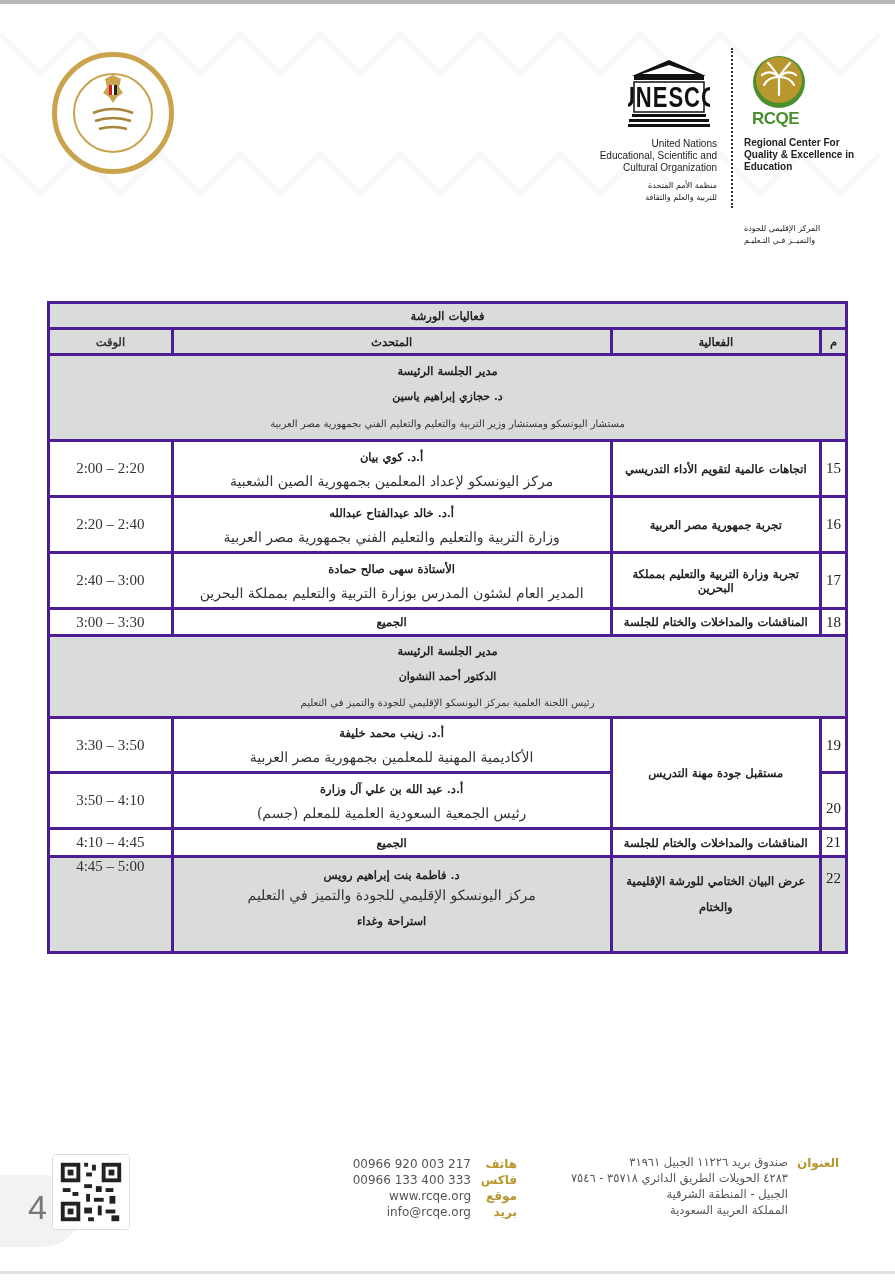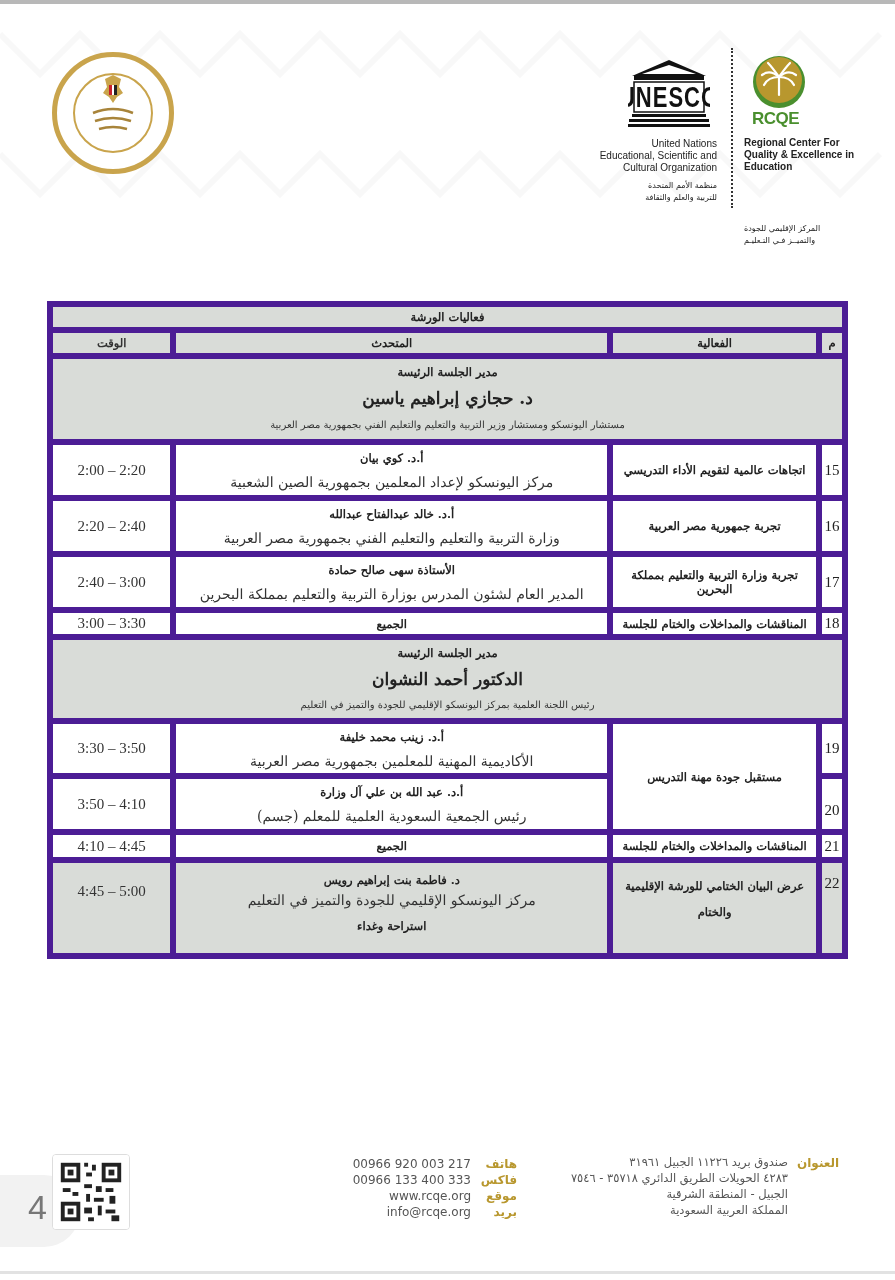--- a/index.html
+++ b/index.html
@@ -31,32 +31,32 @@
   .rcqe-name { position: absolute; left: 752px; top: 109px; font-family: "Liberation Sans", sans-serif; font-size: 17px;
     font-weight: bold; color: #4a8f2e; letter-spacing: -0.5px; }
   .rcqe-text { position: absolute; left: 744px; top: 137px; font-family: "Liberation Sans", sans-serif; font-size: 10px;
     font-weight: bold; line-height: 12px; color: #222; }
   .rcqe-ar { position: absolute; left: 744px; top: 180px; font-family: "DejaVu Sans", sans-serif; font-size: 8px;
     line-height: 12px; color: #222; text-align: left; direction: rtl; width: 110px; margin-top: 43px; }
 
   
   .schedule { position: absolute; left: 47px; top: 301px; width: 801px; border-collapse: collapse; direction: rtl;
     font-size: 11px; }
-  .schedule td { border: 6px solid #4c1d95; vertical-align: middle; text-align: center; }
+  .schedule td { border: 3px solid #4c1d95; vertical-align: middle; text-align: center; }
   .gray { background: #d9dcd8; }
   .num { width: 26px; font-family: "Liberation Serif", serif; font-size: 15px; color: #222; }
   .act { width: 210px; font-weight: bold; font-size: 11.5px; padding: 0 6px; }
   .spk { width: 440px; }
   .tm { width: 124px; font-family: "Liberation Serif", serif; font-size: 15px; color: #333; }
   .spk .name { display: block; font-weight: bold; font-size: 11.5px; line-height: 18px; }
   .spk .aff { display: block; font-size: 14px; line-height: 18px; color: #333; margin-top: 6px; }
   .hdr-title { font-weight: bold; font-size: 11.5px; }
   .hdr-col { font-weight: bold; font-size: 11.5px; }
   .chair-label { font-weight: bold; font-size: 11.5px; display: block; }
-  .chair-name { font-weight: bold; font-size: 17px; display: block; }
+  .chair-name { font-weight: bold; font-size: 11px; display: block; }
   .chair-aff { font-size: 10px; display: block; color: #333; }
 
   
   .footer-address-label { position: absolute; left: 797px; top: 1156px; font-family: "DejaVu Sans", sans-serif; font-size: 12px;
     font-weight: bold; color: #b8972e; }
   .footer-address { position: absolute; right: 107px; top: 1154px; text-align: right; direction: rtl;
     font-family: "DejaVu Sans", sans-serif; font-size: 11.5px; line-height: 16px; color: #555; width: 260px; }
   .footer-contact { position: absolute; left: 347px; top: 1156px; font-family: "DejaVu Sans", sans-serif; font-size: 12px;
     line-height: 16px; color: #555; }
   .footer-contact .row { display: flex; justify-content: flex-end; width: 170px; gap: 10px; }
@@ -228,21 +228,21 @@
   </tr>
 
   <tr class="gray" style="height:96px">
     <td class="num" style="vertical-align:top;padding-top:12px">22</td>
     <td class="act" style="vertical-align:top;padding-top:10px;line-height:26px">عرض البيان الختامي للورشة الإقليمية والختام</td>
     <td class="spk" style="vertical-align:top;padding-top:8px">
       <span class="name">د. فاطمة بنت إبراهيم رويس</span>
       <span class="aff" style="margin-top:2px">مركز اليونسكو الإقليمي للجودة والتميز في التعليم</span>
       <span class="name" style="margin-top:8px">استراحة وغداء</span>
     </td>
-    <td class="tm" style="vertical-align:top;padding-top:20px">5:00 – 4:45</td>
+    <td class="tm" style="vertical-align:top;">5:00 – 4:45</td>
   </tr>
 </tbody>
   </table>
 
 <div class="footer-address-label">العنوان</div>
 <div class="footer-address">
   <div>صندوق بريد ١١٢٢٦ الجبيل ٣١٩٦١</div>
   <div>٤٢٨٣ الحويلات الطريق الدائري ٣٥٧١٨ - ٧٥٤٦</div>
   <div>الجبيل - المنطقة الشرقية</div>
   <div>المملكة العربية السعودية</div>

